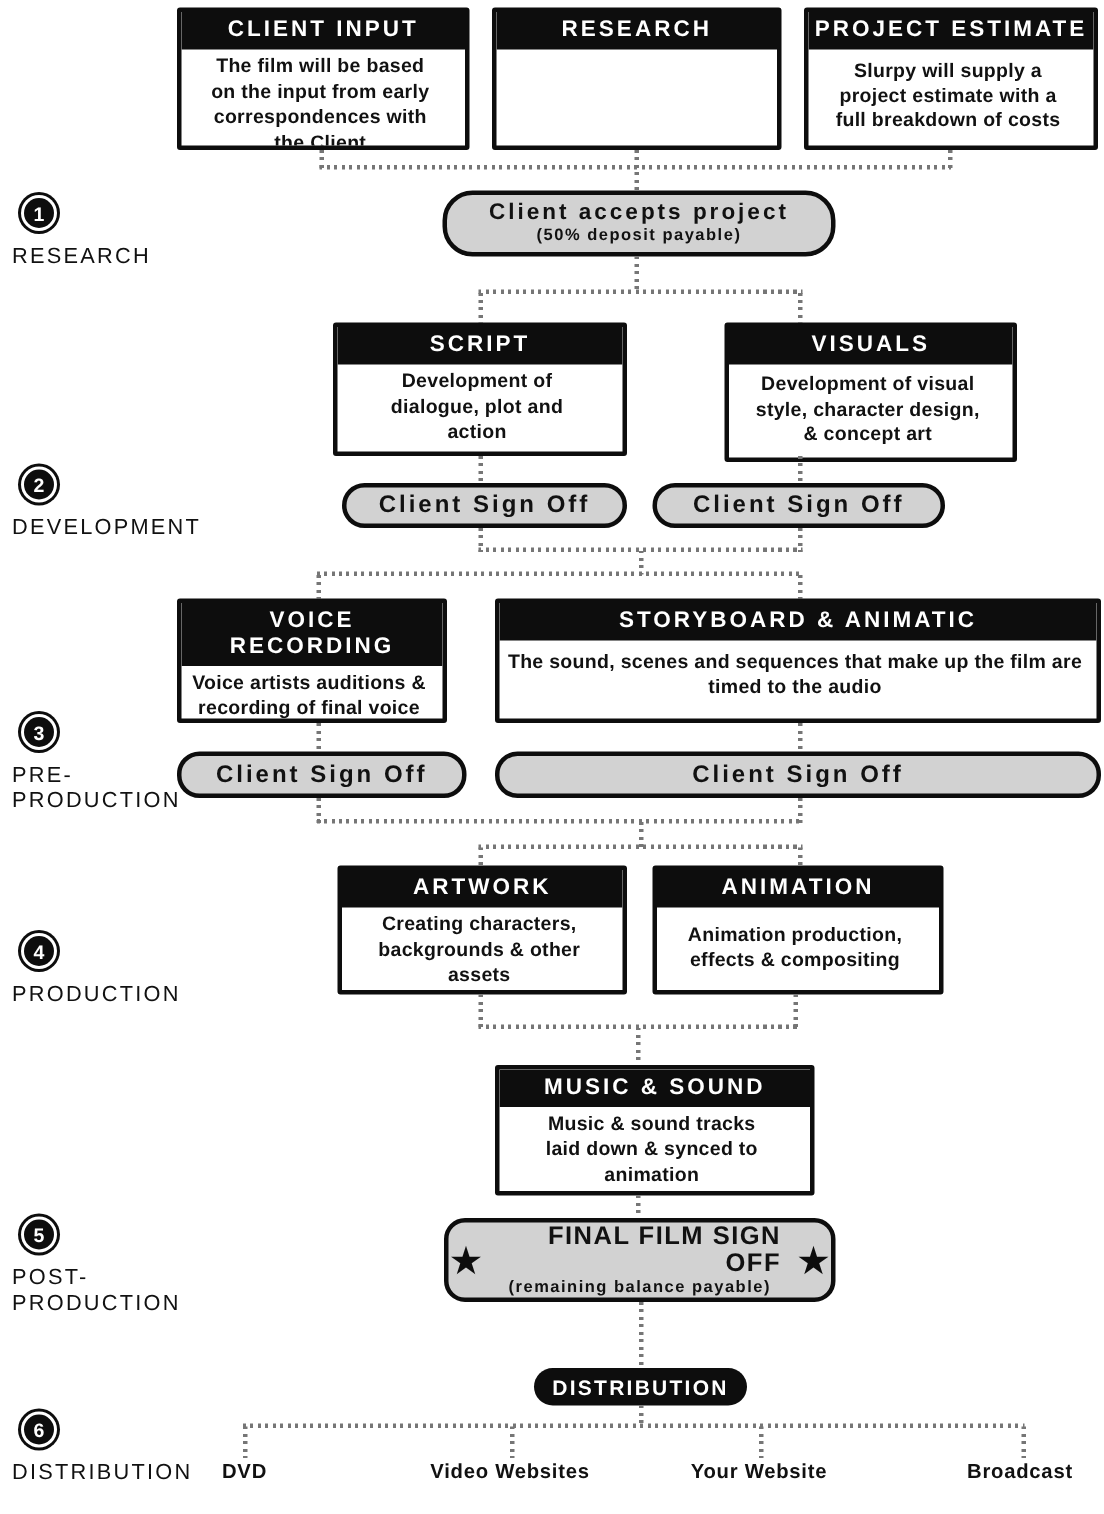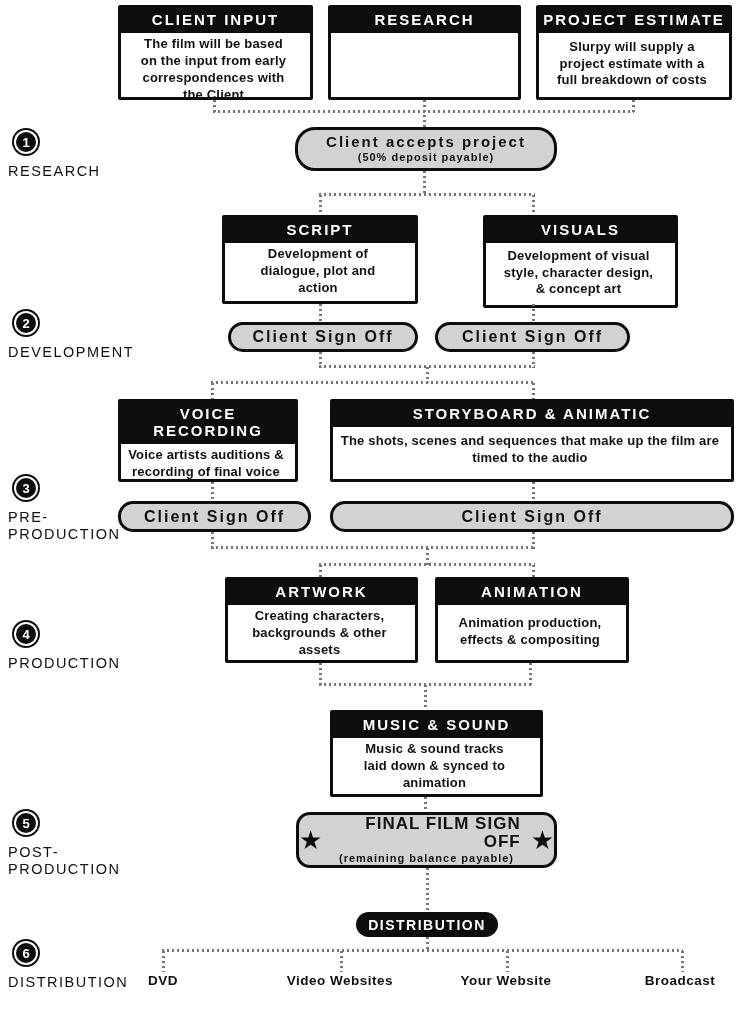--- a/index.html
+++ b/index.html
@@ -162,21 +162,21 @@
   <div class="dv" style="left:532px;top:383px;height:16px;"></div>
 
   <div class="node" style="left:118px;top:399px;width:180px;height:83px;">
     <div class="node-header">VOICE RECORDING</div>
     <div class="node-body">Voice artists auditions &amp;
 recording of final voice
 track(s)</div>
   </div>
   <div class="node" style="left:330px;top:399px;width:404px;height:83px;">
     <div class="node-header">STORYBOARD &amp; ANIMATIC</div>
-    <div class="node-body" style="align-items:flex-start;padding-top:6px;">The shots, scenes and sequences that make up the film are
+    <div class="node-body" style="align-items:flex-start;padding-top:6px;">The sound, scenes and sequences that make up the film are
 timed to the audio</div>
   </div>
 
   <div class="dv" style="left:211px;top:482px;height:19px;"></div>
   <div class="dv" style="left:532px;top:482px;height:19px;"></div>
 
   <div class="pill signoff" style="left:118px;top:501px;width:193px;height:31px;border-radius:15px;">Client Sign Off</div>
   <div class="pill signoff" style="left:330px;top:501px;width:404px;height:31px;border-radius:15px;">Client Sign Off</div>
 
   <div class="dv" style="left:211px;top:532px;height:17px;"></div>

